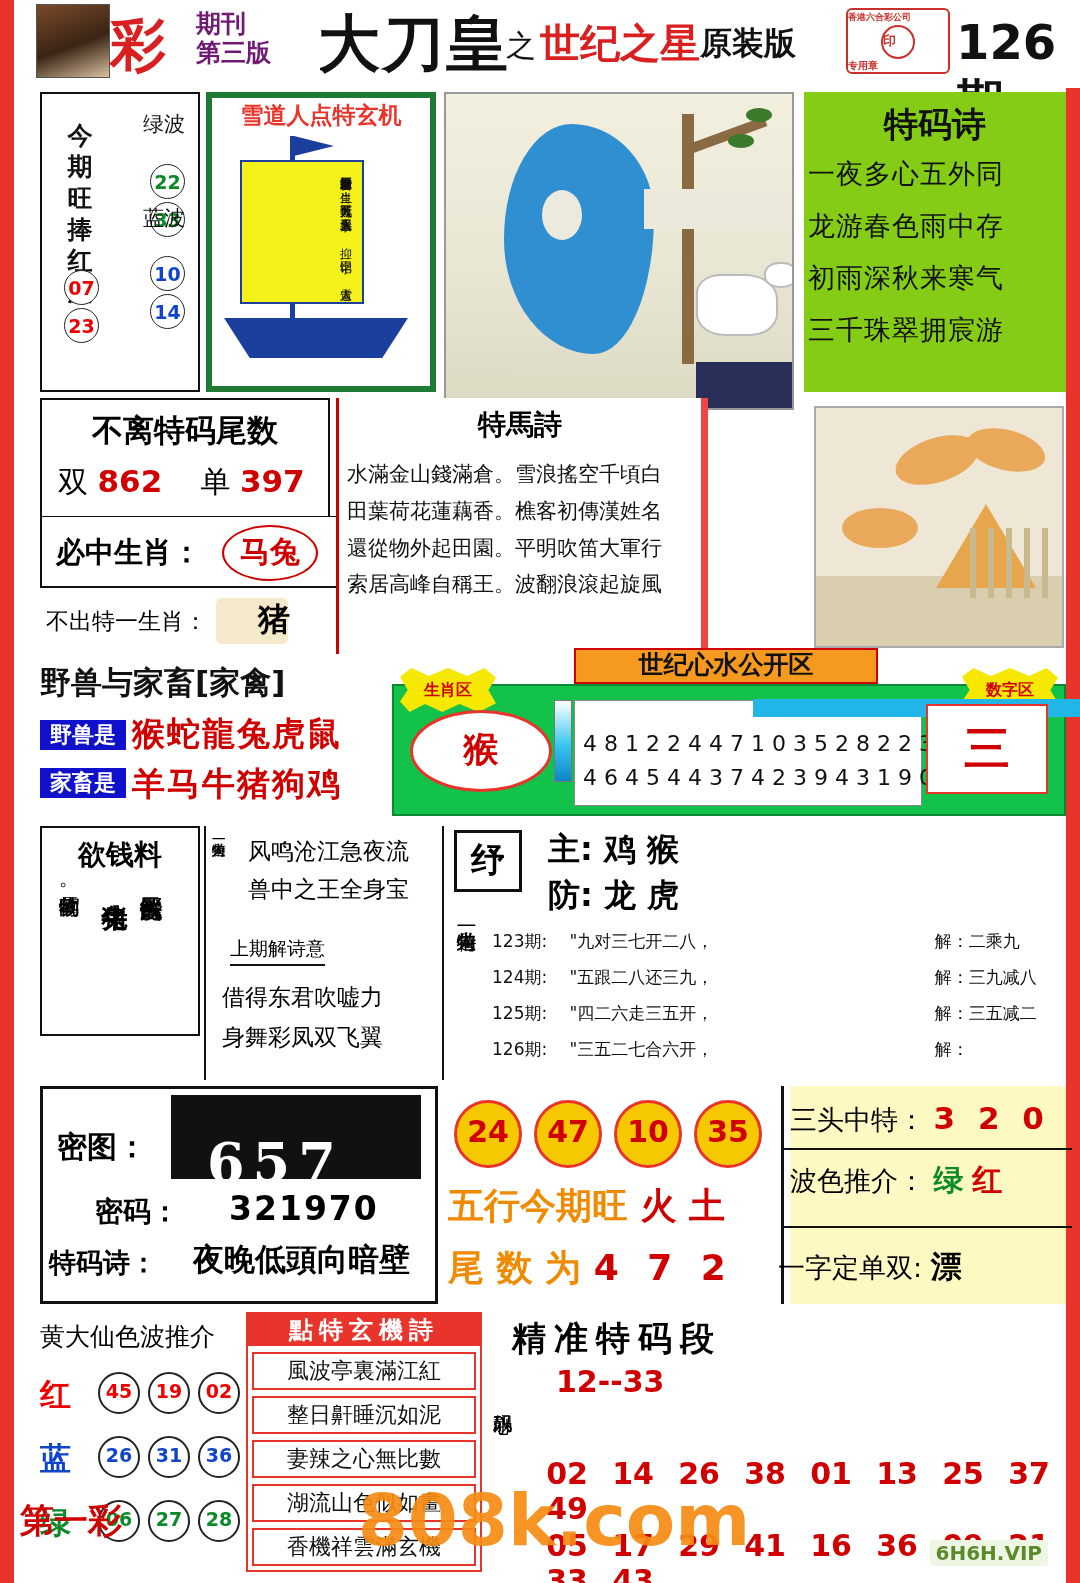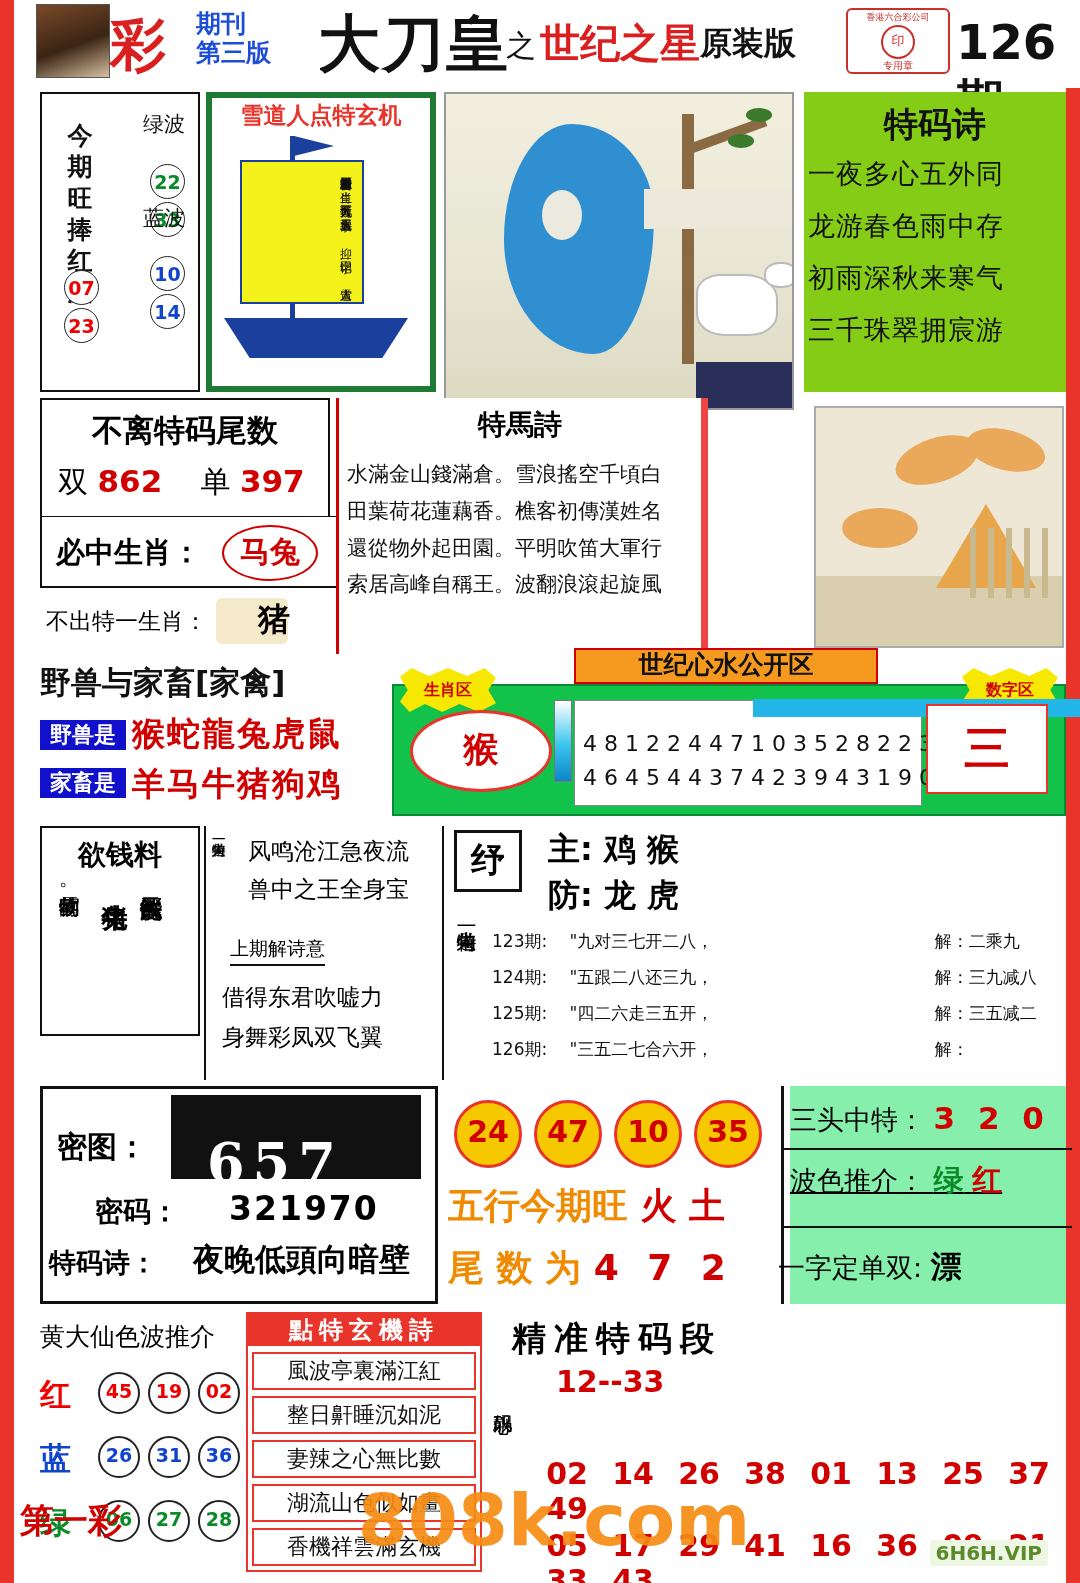--- a/index.html
+++ b/index.html
@@ -14,27 +14,27 @@
     border-left:14px solid #e8342a;border-right:14px solid #e8342a;
     box-sizing:border-box;background:#fff;
   }
   
   .header{position:absolute;left:14px;top:0;width:1052px;height:88px;background:#fff;}
   .hdr-portrait{position:absolute;left:8px;top:4px;width:72px;height:72px;
     background:linear-gradient(160deg,#7a4a2a 0%,#3a2414 55%,#d8c0a0 100%);
     border:1px solid #555;}
   .hdr-cai{position:absolute;left:82px;top:8px;font-size:56px;color:#d91f1f;font-weight:bold;
     font-family:"DejaVu Sans","Liberation Sans",sans-serif;}
-  .hdr-qikan{position:absolute;left:168px;top:10px;font-size:25px;color:#1d4ed8;line-height:1.15;font-weight:bold;}
+  .hdr-qikan{position:absolute;left:168px;top:10px;font-size:25px;color:#701a75;line-height:1.15;font-weight:bold;}
   .hdr-dadaohuang{position:absolute;left:290px;top:2px;font-size:62px;color:#111;font-weight:bold;letter-spacing:2px;}
   .hdr-zhi{position:absolute;left:478px;top:26px;font-size:30px;color:#111;}
   .hdr-shiji{position:absolute;left:512px;top:16px;font-size:40px;color:#d91f1f;font-weight:bold;}
   .hdr-yuan{position:absolute;left:672px;top:22px;font-size:32px;color:#111;font-weight:bold;}
   .hdr-seal{position:absolute;left:818px;top:8px;width:104px;height:66px;border:2px solid #c9302c;border-radius:6px;
-    background:#fff;text-align:center;color:#c9302c;font-size:11px;line-height:1.1;padding-top:3px;box-sizing:border-box;}
+    background:#fff;color:#c9302c;font-size:11px;line-height:1.1;padding-top:3px;box-sizing:border-box;font-weight:bold;}
   .hdr-seal .inner{width:30px;height:30px;border-radius:50%;border:2px solid #c9302c;margin:2px auto 1px;
     font-size:13px;line-height:28px;color:#c9302c;}
   .hdr-issue{position:absolute;left:928px;top:14px;font-size:48px;color:#111;font-weight:bold;}
 
   
   .box{position:absolute;box-sizing:border-box;}
   .b-wave{left:26px;top:92px;width:160px;height:300px;border:2px solid #111;background:#fff;}
   .b-wave .lbl{position:absolute;left:14px;top:26px;width:48px;font-size:25px;color:#111;line-height:1.25;text-align:center;font-weight:bold;}
   .b-wave .g-lbl{position:absolute;left:96px;top:18px;font-size:21px;color:#111;text-align:center;width:52px;line-height:1.2;}
   .b-wave .b-lbl{position:absolute;left:96px;top:112px;font-size:21px;color:#111;text-align:center;width:52px;line-height:1.2;}
@@ -166,24 +166,24 @@
   .sec-poem-v{position:absolute;left:150px;top:150px;font-size:31px;font-weight:bold;}
 
   .b-balls{left:430px;top:1086px;width:340px;height:218px;background:#fff;border-right:3px solid #111;}
   .ball{position:absolute;top:14px;width:62px;height:62px;border-radius:50%;background:#f6c800;border:3px solid #e8342a;
     color:#d10000;font-size:30px;font-weight:bold;text-align:center;line-height:58px;}
   .wx{position:absolute;left:4px;top:96px;font-size:36px;color:#f08a00;font-weight:bold;}
   .wx b{color:#d10000;}
   .wei{position:absolute;left:4px;top:158px;font-size:36px;color:#f08a00;font-weight:bold;}
   .wei b{color:#d10000;letter-spacing:8px;}
 
-  .b-right5{left:776px;top:1086px;width:276px;height:218px;background:#86efac;}
+  .b-right5{left:776px;top:1086px;width:276px;height:218px;background:#fef9c3;}
   .r5a{position:absolute;left:0;top:14px;font-size:27px;}
   .r5a b{color:#d10000;font-size:31px;letter-spacing:6px;}
-  .r5b{position:absolute;left:0;top:74px;font-size:27px;text-decoration:underline;}
+  .r5b{position:absolute;left:0;top:74px;font-size:27px;}
   .r5b .g{color:#0a8a28;font-weight:bold;font-size:30px;}
   .r5b .r{color:#d10000;font-weight:bold;font-size:30px;}
   .r5c{position:absolute;left:-12px;top:160px;font-size:27px;}
   .r5c b{font-size:31px;}
   .hl-h{position:absolute;background:#111;height:2px;}
 
   
   .b-huang{left:26px;top:1316px;width:200px;height:250px;background:#fff;}
   .b-huang .ttl{position:absolute;left:0;top:4px;font-size:25px;}
   .b-huang .row{position:absolute;left:0;width:200px;height:44px;}

